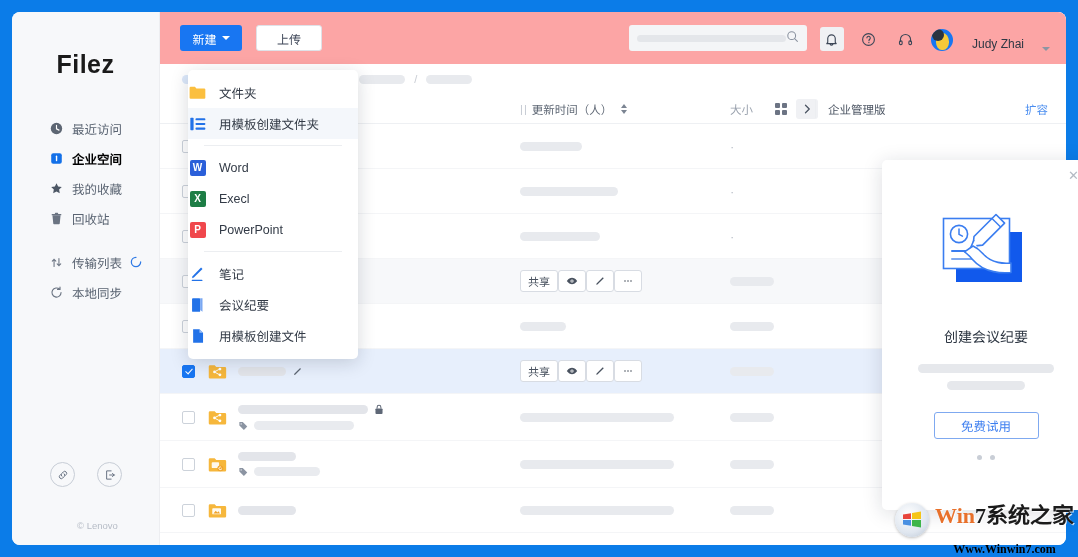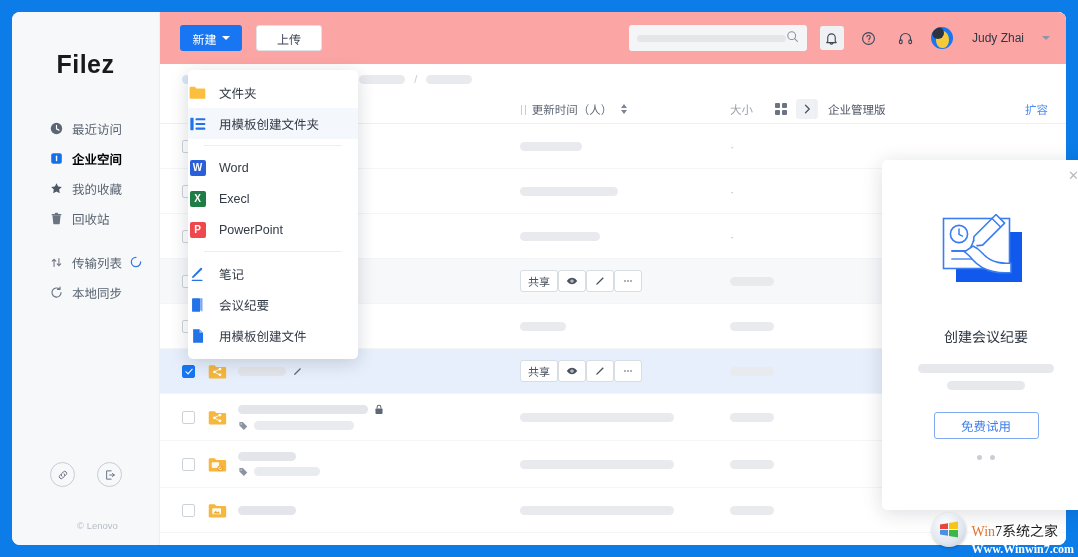--- a/index.html
+++ b/index.html
@@ -102,21 +102,21 @@
   }
   .btn-upload {
     margin-left: 14px;
     background: #fff; color: #41495a;
     border: 1px solid #dfe2e8; border-radius: 3px;
     height: 26px; min-width: 66px;
     font-size: 12px; font-family: inherit; cursor: pointer;
   }
   .tb-right {
     position: absolute; right: 16px; top: 13px;
-    display: flex; align-items: center; gap: 13px;
+    display: flex; align-items: flex-end; gap: 13px;
   }
   .searchbox {
     width: 178px; height: 26px;
     background: #f4f5f7; border-radius: 3px;
     display: flex; align-items: center;
     padding: 0 8px;
     cursor: text;
   }
   .search-stub {
     flex: 1; height: 7px; border-radius: 4px; background: #e4e6ea;
@@ -355,32 +355,32 @@
     z-index: 60;
   }
   .wm-logo {
     width: 34px; height: 34px; border-radius: 50%;
     background: radial-gradient(circle at 40% 35%, #ffffff 0%, #dfe6ef 60%, #b9c4d2 100%);
     display: flex; align-items: center; justify-content: center;
     box-shadow: 0 1px 3px rgba(0,0,0,.25);
   }
   .wm-text { line-height: 1; }
   .wm-main {
-    font-size: 14px; font-weight: 400;
+    font-size: 22px; font-weight: 700;
     color: #e8702a;
     font-family: "Liberation Serif", serif;
     text-shadow: 1px 1px 0 rgba(255,255,255,.8);
     white-space: nowrap;
     margin-top: 20px;
   }
   .wm-main .blk { color: #1b1b1b; }
   .wm-sub {
-    font-size: 12px; font-weight: 700; color: #ffffff;
+    font-size: 12px; font-weight: 700; color: #000000;
     font-family: "Liberation Serif", serif;
-    text-align: center; margin-top: 4px;
+    text-align: center; margin-top: 16px;
     white-space: nowrap;
   }
 </style>
 </head>
 <body>
 
 <div id="app">
 
   <div class="blue-strip"></div>
 

